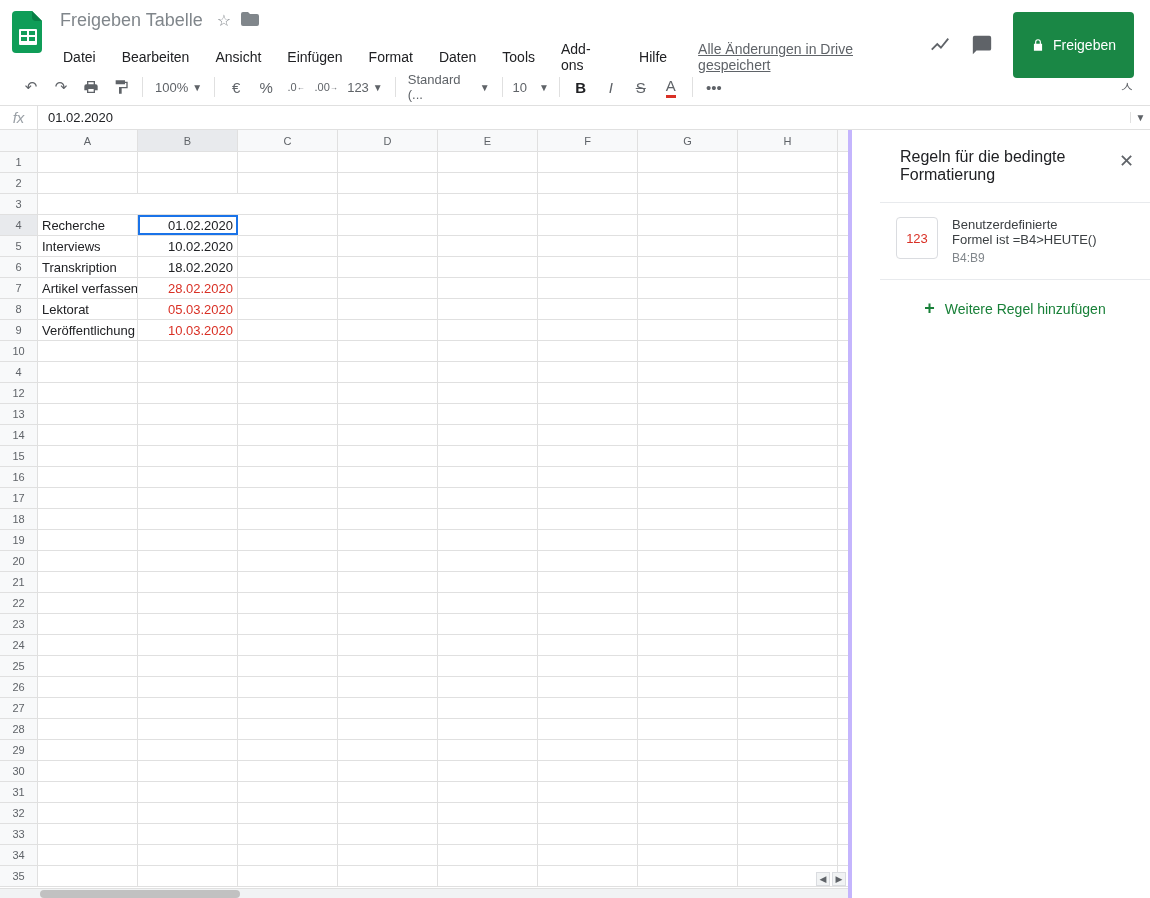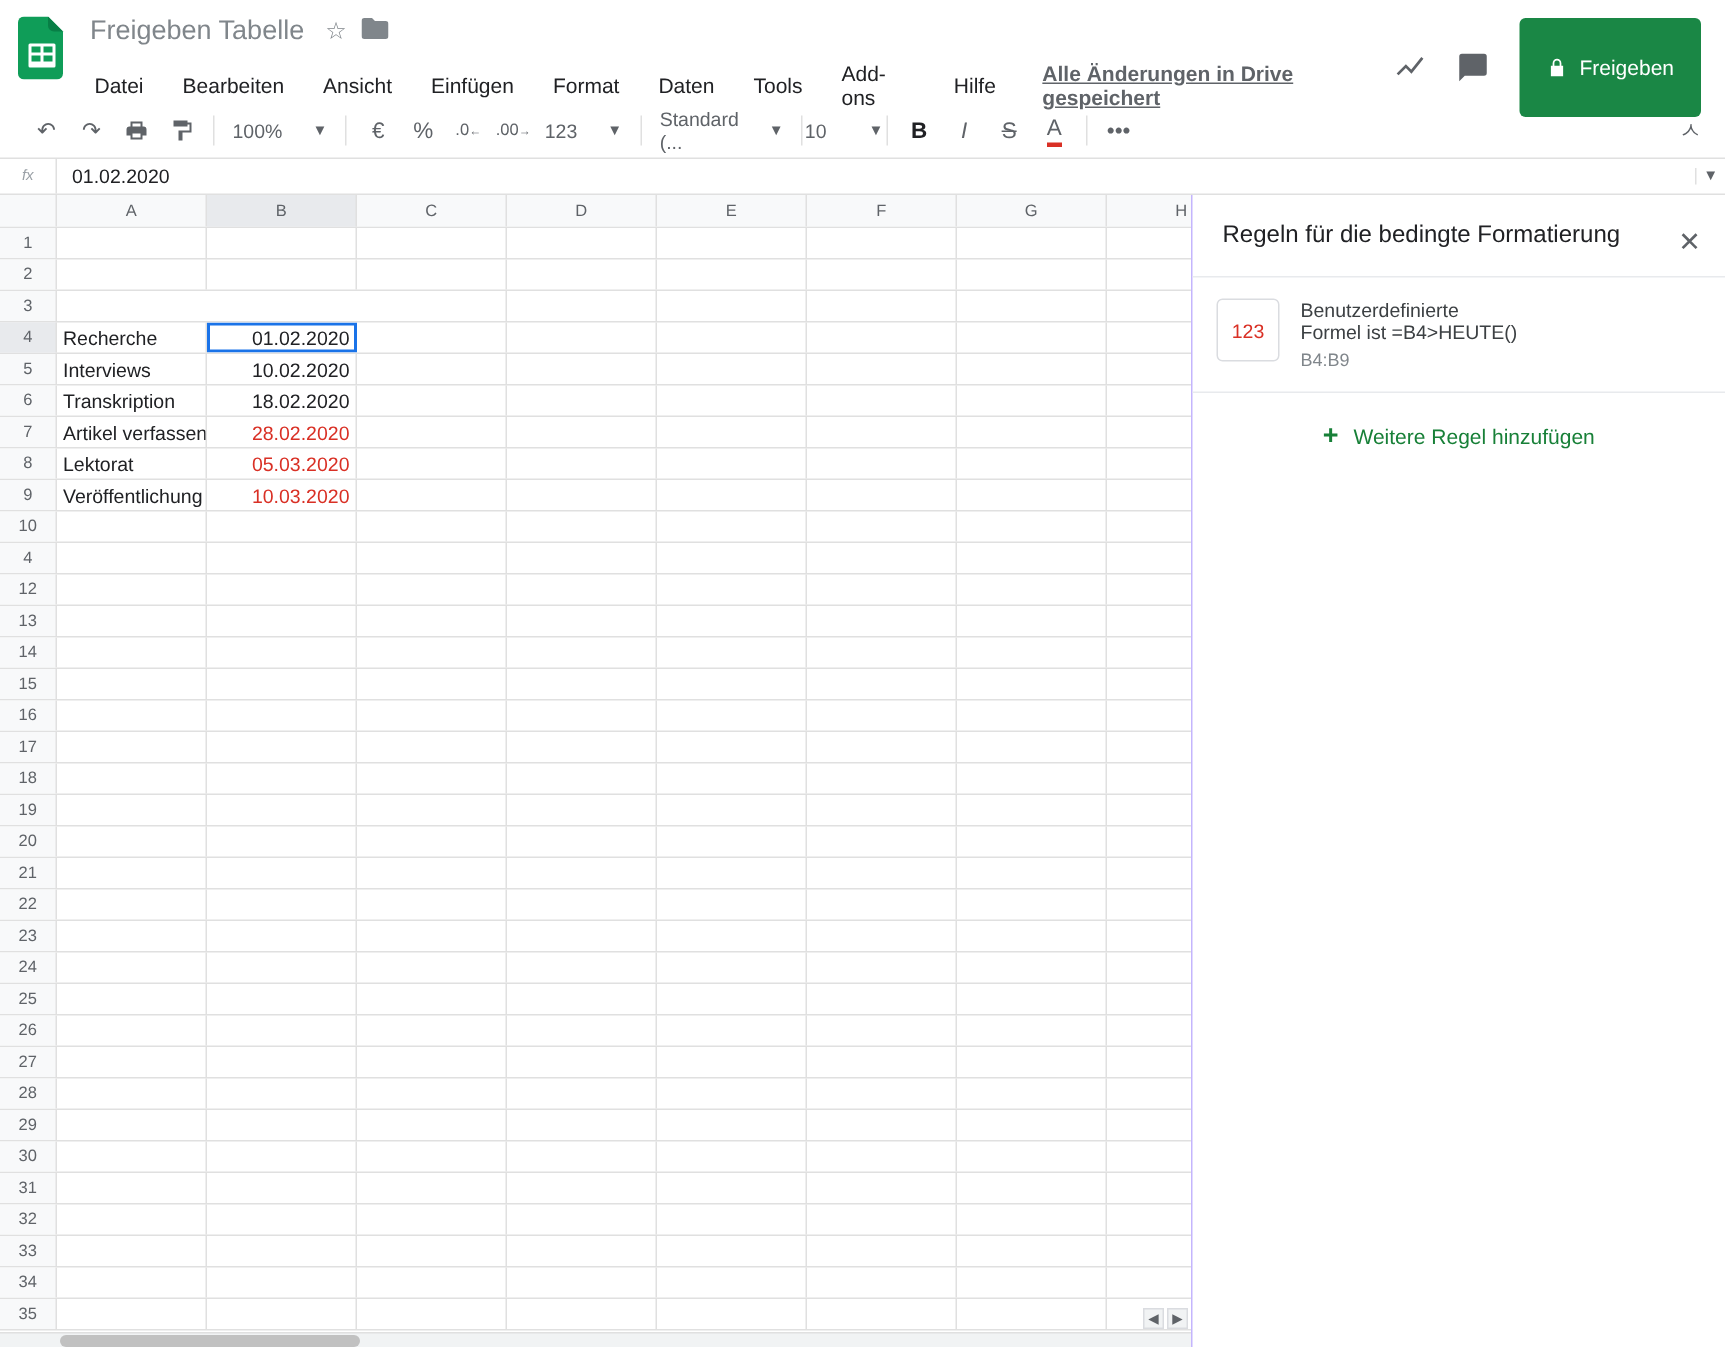--- a/index.html
+++ b/index.html
@@ -7,50 +7,50 @@
   .header { display:flex; align-items:flex-start; padding:8px 16px 0 8px; height:64px; }
   .logo { width:40px; height:40px; display:flex; align-items:center; justify-content:center; margin-right:8px; margin-top:4px;}
   .logo-svg { width:32px; height:42px; }
   .title-area { flex:1; }
   .title-row { display:flex; align-items:center; gap:10px; }
   .doc-title { font-size:18px; color:#80868b; padding:2px 4px;}
   .star-icon { color:#80868b; font-size:16px; cursor:pointer;}
   .folder-icon { color:#80868b; font-size:18px; cursor:pointer;}
   .menus { display:flex; gap:12px; margin-top:4px; font-size:14px; color:#202124; align-items:center;}
   .menu-item { padding:4px 7px; border-radius:4px; cursor:pointer;}
-  .drive-status { color:#5f6368; text-decoration:underline; margin-left:12px; font-size:14px;font-weight:bold;}
+  .drive-status { color:#5f6368; text-decoration:underline; margin-left:12px; font-size:14px;}
   .header-right { display:flex; align-items:center; gap:20px; margin-left:auto; padding-top:4px;}
   .share-btn { background:#1a8745; color:#fff; border:none; border-radius:4px; padding:25px 18px; font-size:14px; font-weight:500; display:flex; align-items:center; gap:8px; cursor:pointer;}
   .icon-btn { color:#5f6368; cursor:pointer; display:flex; align-items:center; justify-content:center;}
   .toolbar { height:38px; border-top:1px solid #fff; border-bottom:1px solid #e0e0e0; display:flex; align-items:center; padding:0 10px 0 18px; gap:4px; margin-top:4px;}
   .tb-btn { width:26px; height:26px; display:flex; align-items:center; justify-content:center; color:#5f6368; cursor:pointer; border-radius:2px; font-size:15px;}
   .tb-sep { width:1px; height:20px; background:#e0e0e0; margin:0 4px;}
-  .tb-select { display:flex; align-items:center; gap:20px; padding:0 4px; color:#5f6368; cursor:pointer; font-size:13px;}
+  .tb-select { display:flex; align-items:center; gap:4px; padding:0 4px; color:#5f6368; cursor:pointer; font-size:13px;}
   .tb-select .arrow { font-size:10px;}
   .formula-bar { height:24px; border-bottom:1px solid #e0e0e0; display:flex; align-items:center;}
-  .fx-label { width:38px; text-align:center; font-style:italic; color:#9aa0a6; font-size:10px; border-right:1px solid #e0e0e0; height:100%; display:flex; align-items:center; justify-content:center;}
+  .fx-label { width:38px; text-align:center; font-style:italic; color:#9aa0a6; font-size:15px; border-right:1px solid #e0e0e0; height:100%; display:flex; align-items:center; justify-content:center;}
   .formula-input { flex:1; padding:0 10px; font-size:13px; height:100%; display:flex; align-items:center;}
   .formula-toggle { width:20px; color:#5f6368; cursor:pointer; font-size:10px; text-align:center; border-left:1px solid #e0e0e0;}
   .main { display:flex; height:calc(898px - 64px - 4px - 38px - 24px);}
   .grid-area { flex:1; overflow:hidden; position:relative; display:flex; flex-direction:column;}
   .sheet-scroll { overflow:auto; flex:1;}
   .col-headers { display:flex; height:22px; background:#f8f9fa; border-bottom:1px solid #e0e0e0; position:sticky; top:0;}
   .corner { width:38px; min-width:38px; border-right:1px solid #e0e0e0; background:#f8f9fa;}
   .col-h { width:100px; min-width:100px; border-right:1px solid #e0e0e0; text-align:center; font-size:11px; color:#5f6368; display:flex; align-items:center; justify-content:center; background:#f8f9fa; cursor:pointer;}
   .col-h.selcol { background:#e8eaed; }
   .grid-body { }
   .row { display:flex; height:21px; border-bottom:1px solid #e0e0e0;}
   .row-h { width:38px; min-width:38px; border-right:1px solid #e0e0e0; text-align:center; font-size:11px; color:#5f6368; display:flex; align-items:center; justify-content:center; background:#f8f9fa; cursor:pointer;}
   .cell { width:100px; min-width:100px; border-right:1px solid #e0e0e0; padding:0 4px; font-size:13px; display:flex; align-items:center; overflow:hidden; white-space:nowrap;}
   .cell.bold { font-weight:bold;margin-top:41px; }
   .cell.right { justify-content:flex-end; }
   .cell.red { color:#d93025; }
   .cell.selected { outline:2px solid #1a73e8; outline-offset:-2px; z-index:2; background:#fff;}
   .row-h.selrow { background:#e8eaed; }
-  .sidebar { width:356px; border-left:1px solid #c4b5fd; display:flex; flex-direction:column;}
+  .sidebar { width:302px; border-left:4px solid #c4b5fd; display:flex; flex-direction:column;padding-left:28px;}
   .sidebar-header { padding:18px 56px 18px 20px; font-size:16px; color:#202124; position:relative; border-bottom:1px solid #e8eaed;}
   .sidebar-close { position:absolute; right:16px; top:20px; color:#5f6368; cursor:pointer; font-size:18px;}
   .rule-card { display:flex; padding:14px 16px; gap:14px; border-bottom:1px solid #e8eaed; cursor:pointer;}
   .rule-swatch { width:42px; height:42px; border:1px solid #dadce0; border-radius:4px; display:flex; align-items:center; justify-content:center; font-size:13px; color:#d93025; background:#fff;}
   .rule-text { font-size:13px; color:#3c4043;}
   .rule-range { font-size:12px; color:#80868b; margin-top:4px;}
   .add-rule { color:#188038; font-size:14px; padding:18px; display:flex; align-items:center; gap:10px; cursor:pointer; justify-content:center;}
   .add-rule .plus { font-size:18px; font-weight:bold;}
   .hscroll-track { height:10px; background:#f1f3f4; position:relative; border-top:1px solid #e0e0e0;}
   .hscroll-thumb { position:absolute; left:40px; top:1px; height:8px; width:200px; background:#c1c1c1; border-radius:4px;}

